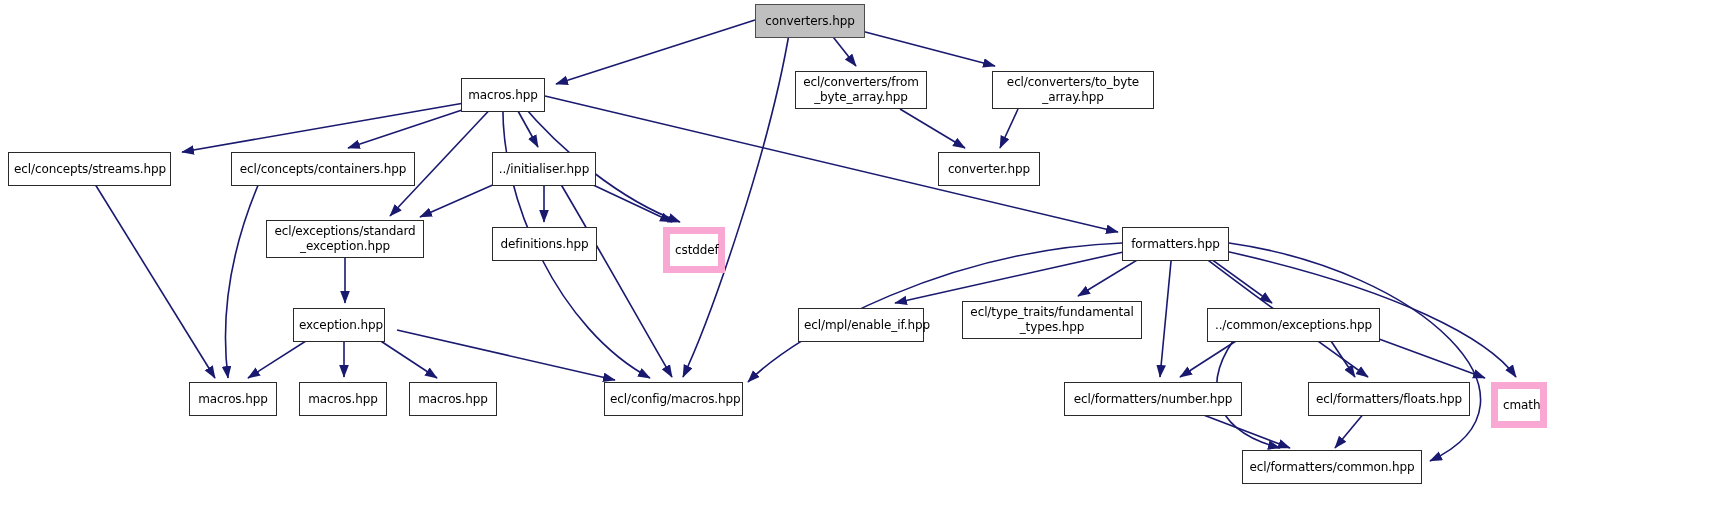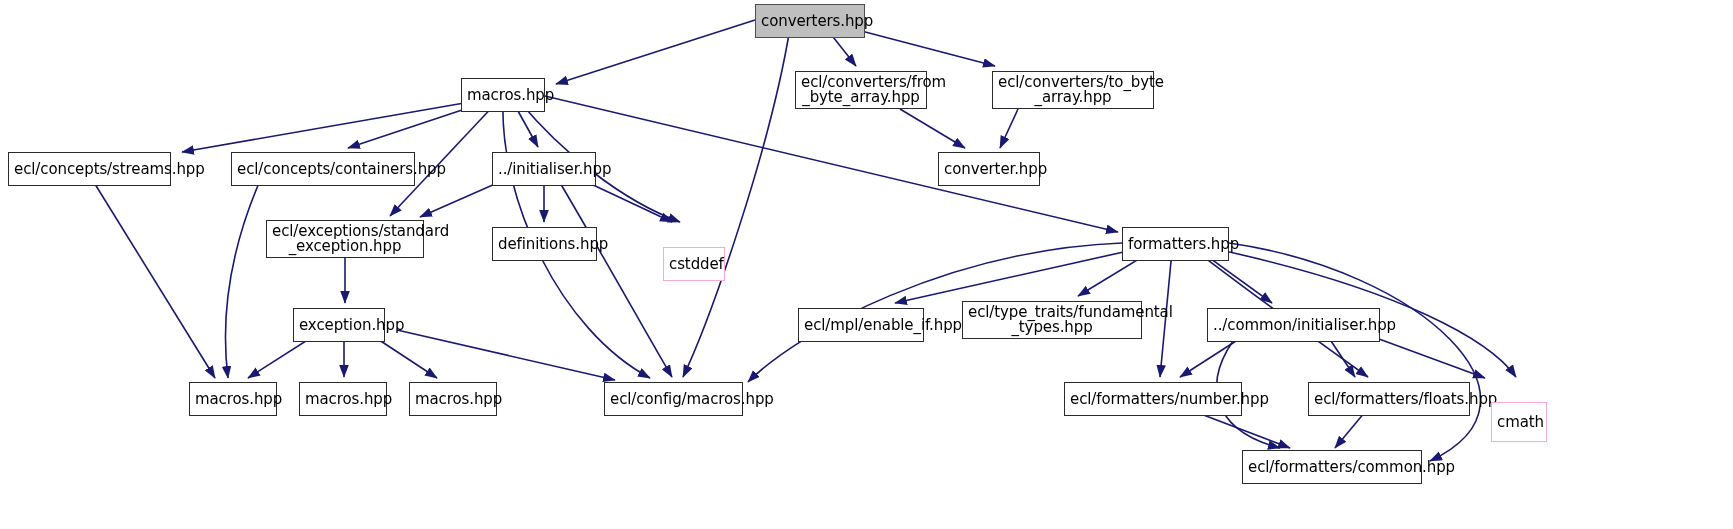--- a/index.html
+++ b/index.html
@@ -1,23 +1,23 @@
 <!DOCTYPE html>
 <html><head>
 <meta charset="utf-8">
 <style>
   html,body{margin:0;padding:0;background:#ffffff;}
   body{font-family:"DejaVu Sans","Liberation Sans",sans-serif;}
   #graph-root{position:relative;width:1733px;height:529px;background:#ffffff;overflow:hidden;}
   svg.edges{position:absolute;left:0;top:0;width:1733px;height:529px;}
   .node{position:absolute;box-sizing:border-box;display:flex;align-items:center;justify-content:center;
-        text-align:center;background:#ffffff;border:1px solid #2a2a2a;font-size:15px;color:#000000;
+        text-align:center;background:#ffffff;border:1px solid #2a2a2a;font-size:12px;color:#000000;
         line-height:15px;letter-spacing:-0.1px;padding:16px 5px;}
   .node.root{background:#bfbfbf;border:1px solid #4d4d4d;}
-  .node.system{border:1px solid #f9a8d4;color:#000000;margin-top:20px;}
+  .node.system{border:7px solid #f9a8d4;color:#000000;}
   .node .lbl{white-space:pre-line;display:block;width:100%;}
 </style>
 </head>
 <body>
 
 <div id="graph-root">
   <svg class="edges" viewBox="0 0 1733 529">
     <defs>
       <marker id="arrow" markerWidth="9" markerHeight="9" refX="7.5" refY="3" orient="auto" markerUnits="strokeWidth">
         <path d="M0,0 L8,3 L0,6 z" fill="#191970"></path>
@@ -108,21 +108,21 @@
         <span class="lbl">exception.hpp</span>
       </div>
       <div class="node" style="left: 798px; top: 308px; width: 126px; height: 24px;">
         <span class="lbl">ecl/mpl/enable_if.hpp</span>
       </div>
       <div class="node" style="left: 962px; top: 301px; width: 180px; height: 38px;">
         <span class="lbl">ecl/type_traits/fundamental
 _types.hpp</span>
       </div>
       <div class="node" style="left: 1207px; top: 308px; width: 173px; height: 24px;">
-        <span class="lbl">../common/initialiser.hpp</span>
+        <span class="lbl">../common/exceptions.hpp</span>
       </div>
       <div class="node" style="left: 189px; top: 382px; width: 88px; height: 24px;">
         <span class="lbl">macros.hpp</span>
       </div>
       <div class="node" style="left: 299px; top: 382px; width: 88px; height: 24px;">
         <span class="lbl">macros.hpp</span>
       </div>
       <div class="node" style="left: 409px; top: 382px; width: 88px; height: 24px;">
         <span class="lbl">macros.hpp</span>
       </div>

